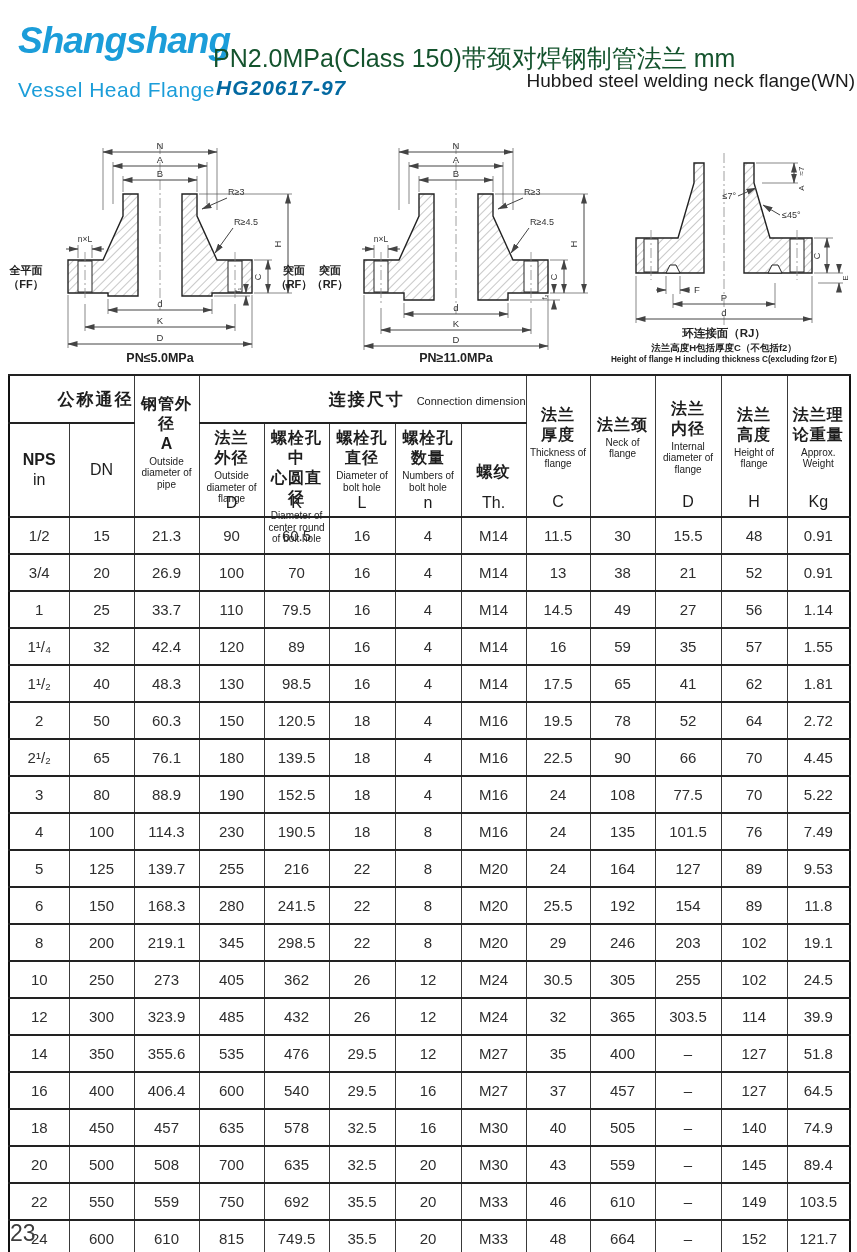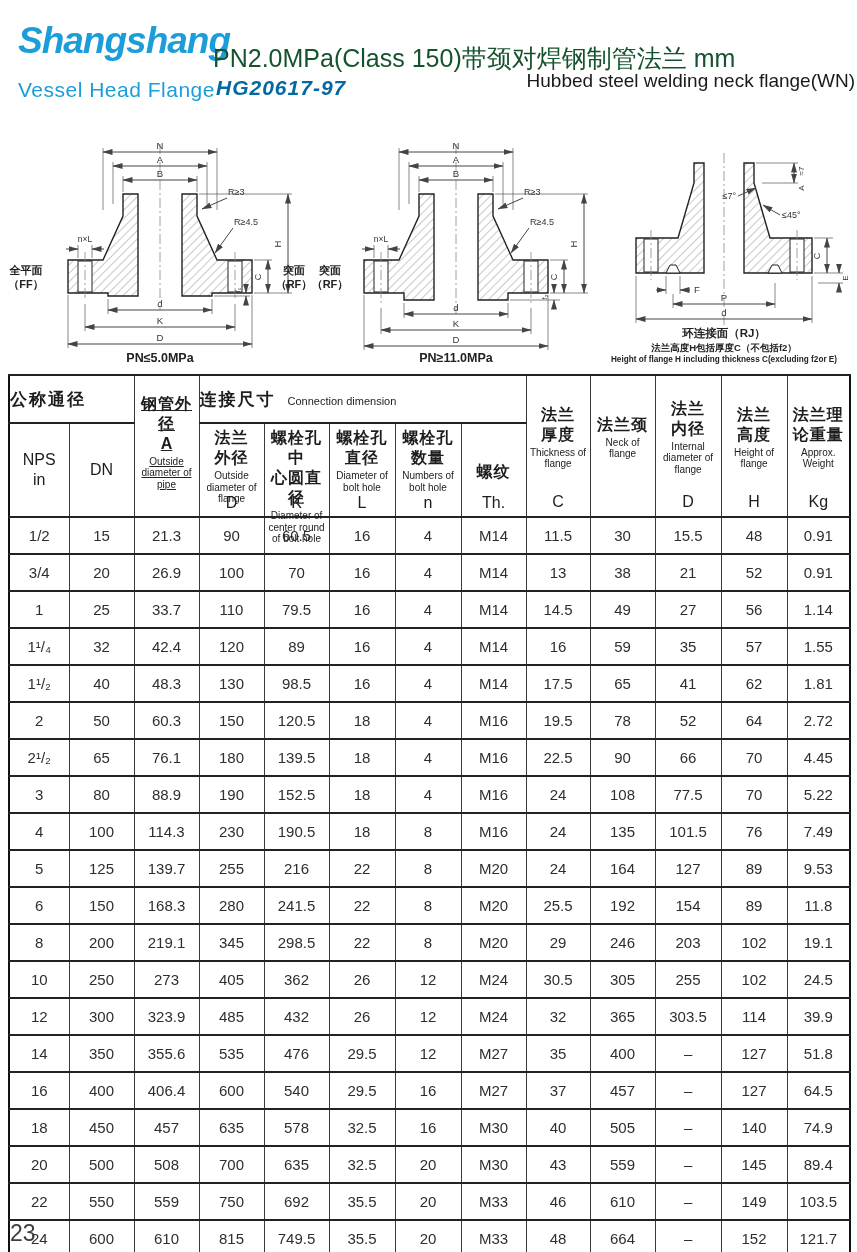--- a/index.html
+++ b/index.html
@@ -29,23 +29,23 @@
   .spec-table th{font-weight:normal;vertical-align:middle;}
   .spec-table td{height:35px;text-align:center;font-size:15px;color:#2e2e2e;}
   .hr1 th{height:46px;}
   .hcell{position:relative;display:flex;flex-direction:column;align-items:center;justify-content:center;text-align:center;}
   .hcell.tall{height:138px;justify-content:center;padding-bottom:18px;box-sizing:border-box;}
   .hcell.mid{height:92px;justify-content:flex-start;padding-top:4px;box-sizing:border-box;}
   .hcell.ctr{height:92px;justify-content:center;box-sizing:border-box;}
   .cn{font-weight:bold;font-size:16px;letter-spacing:1px;line-height:1.25;white-space:pre-line;color:#1d1d1d;}
   .en{font-size:10px;line-height:1.15;margin-top:2px;color:#222;padding:0 2px;}
   .sym{position:absolute;bottom:4px;left:0;right:0;text-align:center;font-size:16px;color:#1d1d1d;}
-  .grp{font-weight:bold;font-size:17px;letter-spacing:2px;color:#1d1d1d;text-align:left;}
+  .grp{font-weight:bold;font-size:17px;letter-spacing:2px;color:#1d1d1d;text-align:right;margin-left:36px;}
   .grp-en{font-weight:normal;font-size:11px;letter-spacing:0;margin-left:12px;}
-  .pipe-top{justify-content:flex-start;padding-top:10px;text-decoration:underline;}
+  .pipe-top{justify-content:flex-start;padding-top:10px;}
   
   .page-num{position:absolute;left:10px;top:1220px;font-size:23px;color:#3d3d3d;}
 </style>
 </head>
 <body>
 
 <div>
 
   <div class="logo">
     <div class="logo-main">Shangshang</div>
@@ -321,21 +321,21 @@
             <span class="cn">法兰理
 论重量</span>
             <span class="en">Approx. Weight</span>
             <span class="sym">Kg</span>
           </div>
         </th>
       </tr>
       <tr class="hr2">
         <th>
           <div class="hcell ctr">
-            <span class="cn" style="font-weight:normal;letter-spacing:0">NPS</span>
+            <span class="cn" style="font-weight:bold;letter-spacing:0">NPS</span>
             <span class="cn" style="font-weight:normal;letter-spacing:0">in</span>
           </div>
         </th>
         <th>
           <div class="hcell ctr">
             <span class="cn" style="font-weight:normal;letter-spacing:0">DN</span>
           </div>
         </th>
         <th>
           <div class="hcell mid">

